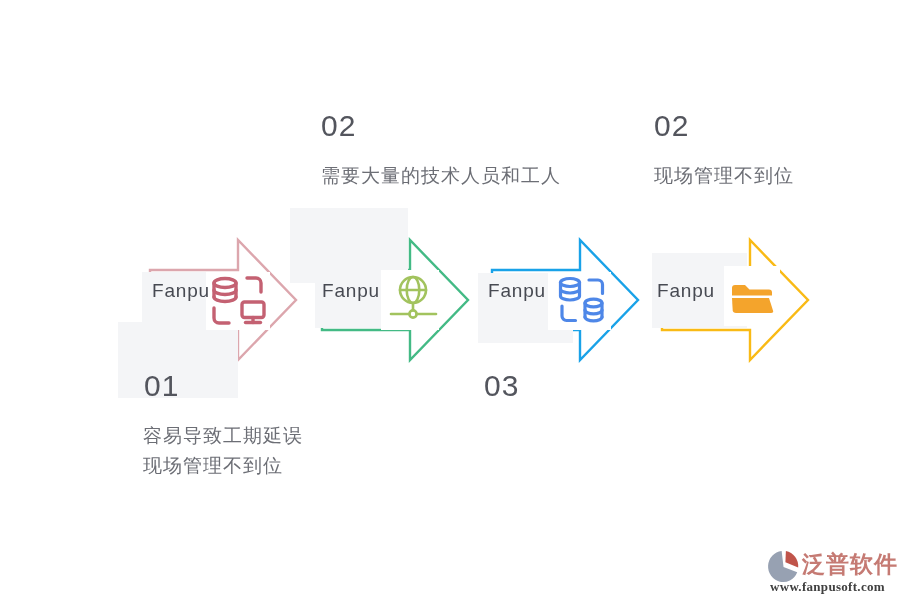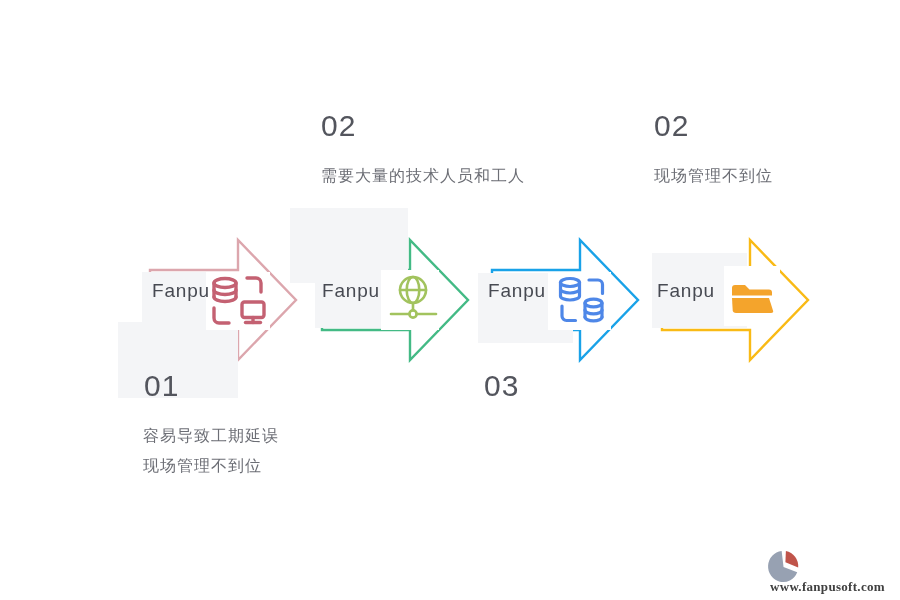--- a/index.html
+++ b/index.html
@@ -15,21 +15,21 @@
     position:absolute;font-size:19px;line-height:20px;letter-spacing:.8px;
     color:#474a52;white-space:nowrap;text-align:right;
   }
   .icon{position:absolute;overflow:visible;}
   .icon .ln{fill:none;stroke-linecap:round;stroke-linejoin:round;}
   .num{
     position:absolute;font-size:30px;line-height:30px;letter-spacing:1px;
     color:#53555d;white-space:nowrap;
   }
   .cap{
-    position:absolute;font-size:16px;line-height:30px;letter-spacing:1px;
+    position:absolute;font-size:19px;line-height:30px;letter-spacing:1px;
     color:#6c6e75;white-space:nowrap;
   }
   .logo{position:absolute;left:767px;top:548px;width:140px;height:52px;}
   .logo-icon{position:absolute;left:0;top:1px;width:34px;height:37px;}
   .logo-title{
     position:absolute;left:35px;top:1px;font-size:23px;font-weight:bold;
     letter-spacing:1px;color:#c57a73;white-space:nowrap;
   }
   .logo-url{
     position:absolute;left:3px;top:31px;font-size:13px;font-weight:bold;
@@ -139,16 +139,17 @@
   <div class="num" style="left:654px;top:111px">02</div>
   <div class="cap" style="left:654px;top:161px">
     <div>现场管理不到位</div>
   </div>
 
   <div class="logo">
     <svg class="logo-icon" viewBox="0 0 36 38">
       <path d="M15.5,1.5 A16,16.5 0 1 0 32,24 L17.5,18.5 Z" fill="#97a1b2"></path>
       <path d="M20,1.5 A16,16.5 0 0 1 33,19 L19.5,13.5 Z" fill="#c0544a"></path>
     </svg>
+    <div class="logo-title">泛普软件</div>
     <div class="logo-url">www.fanpusoft.com</div>
   </div>
 
 </div>
 
 </body></html>

